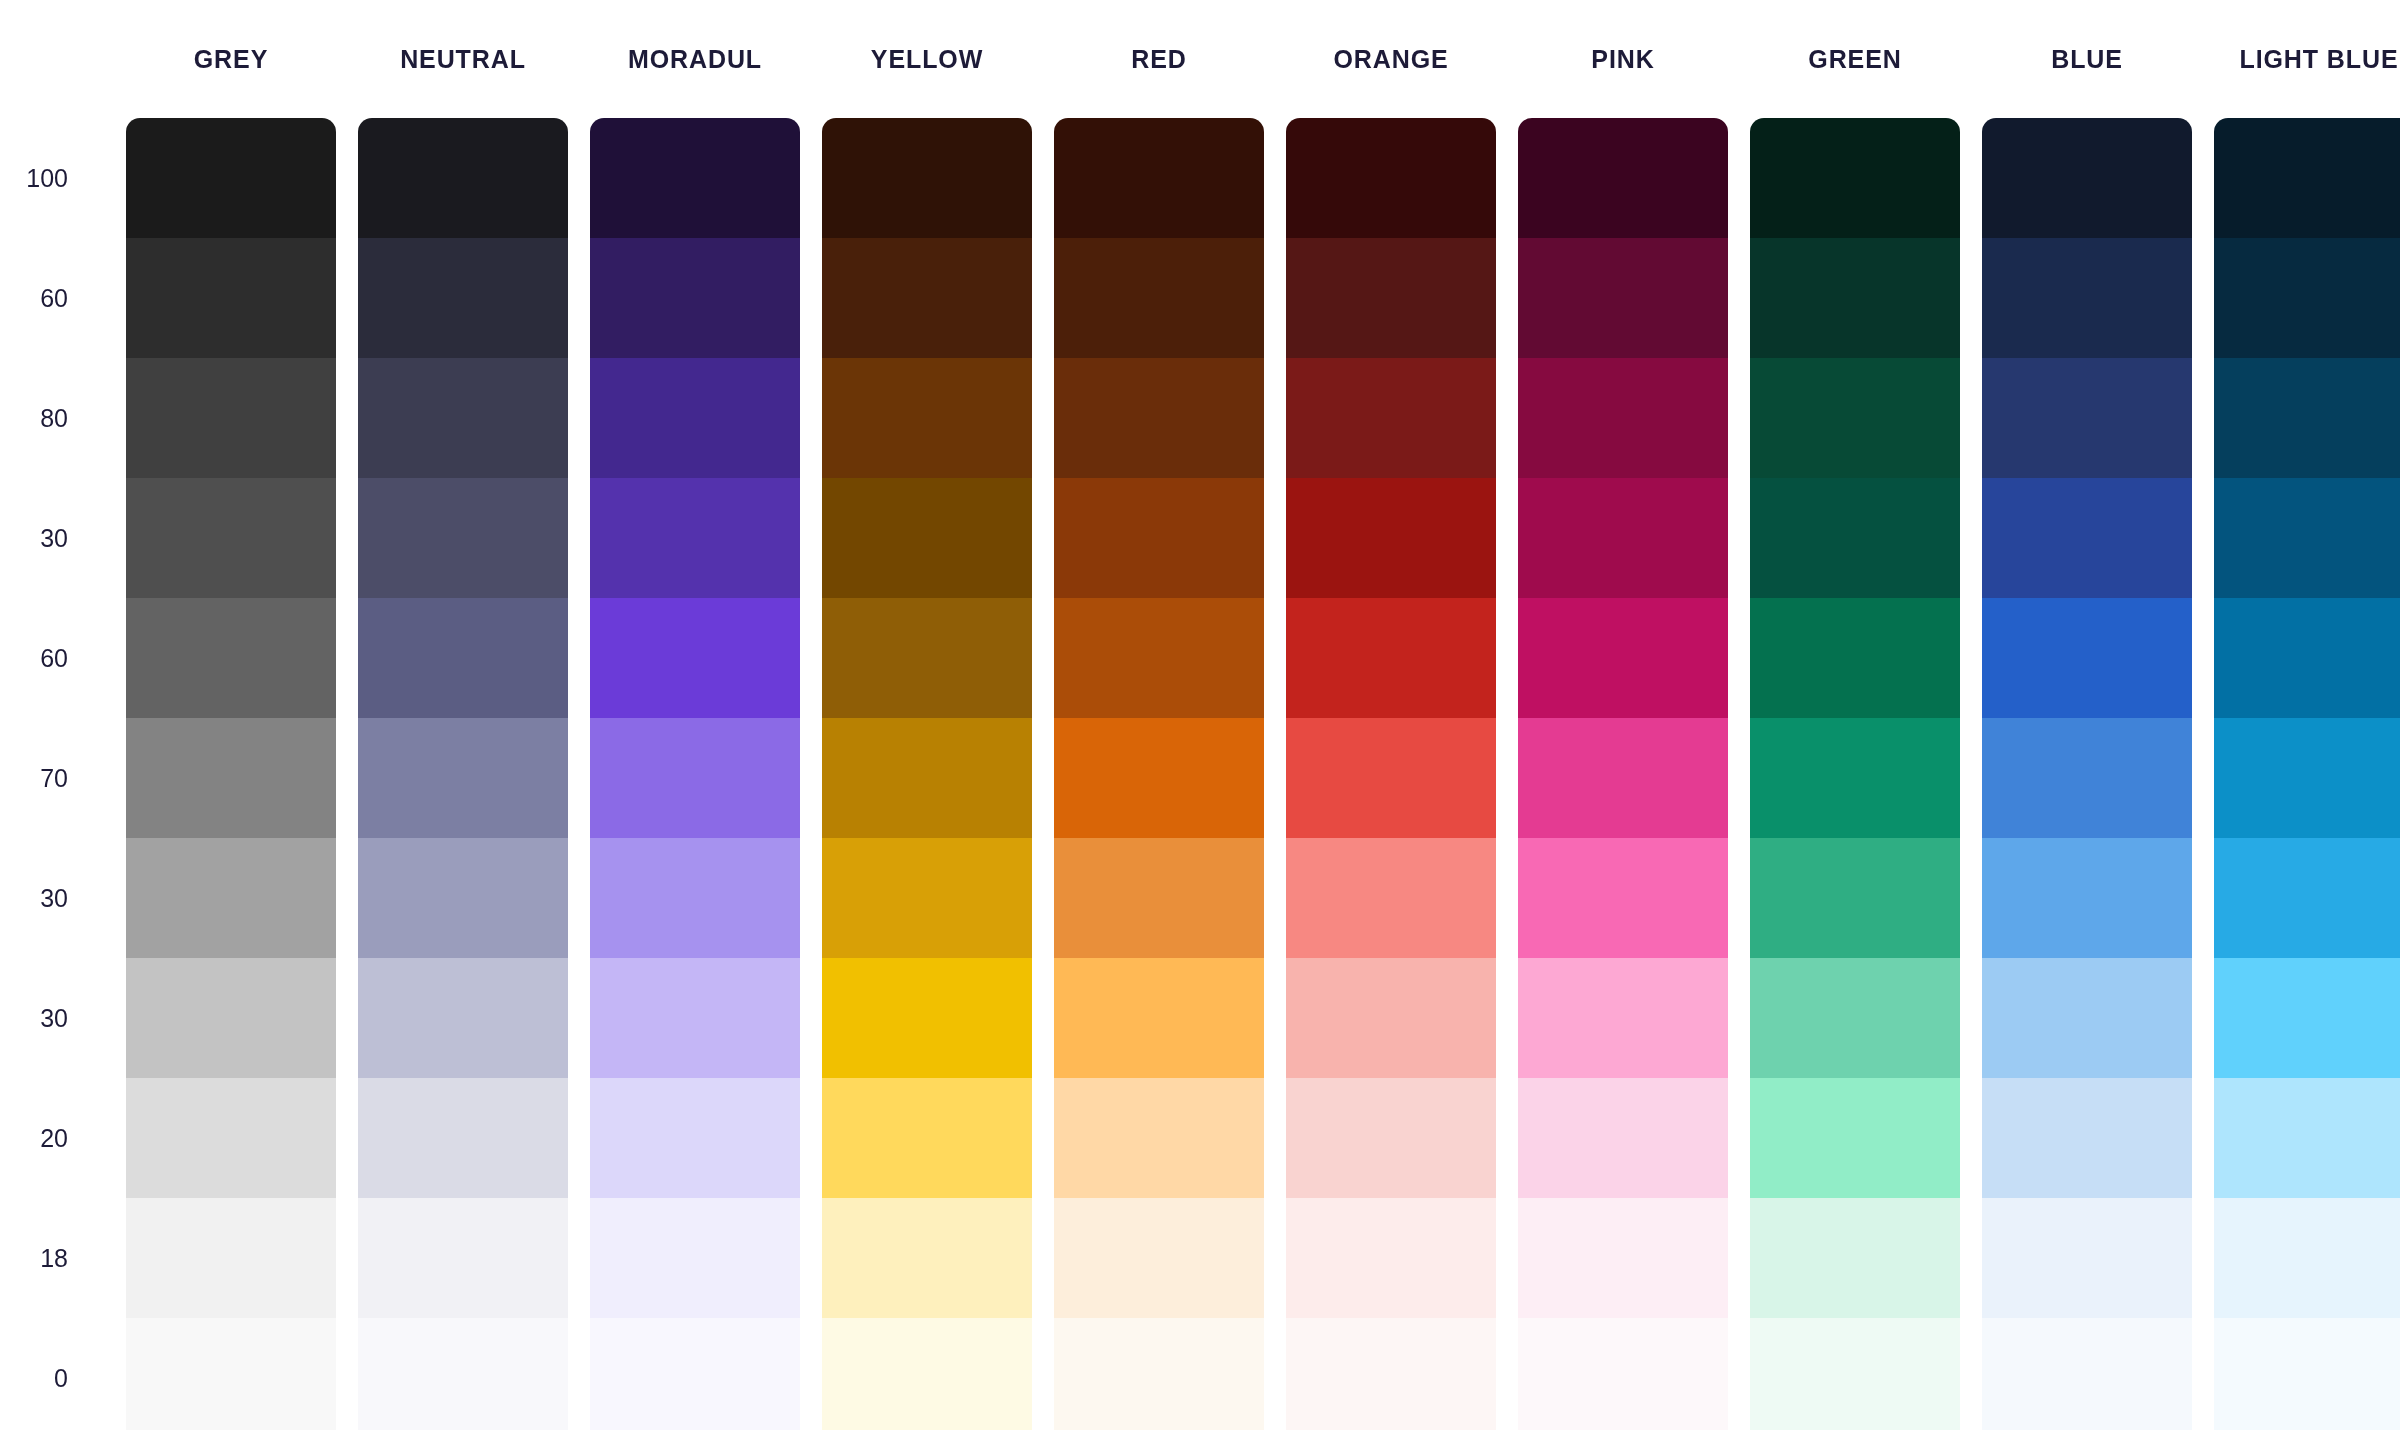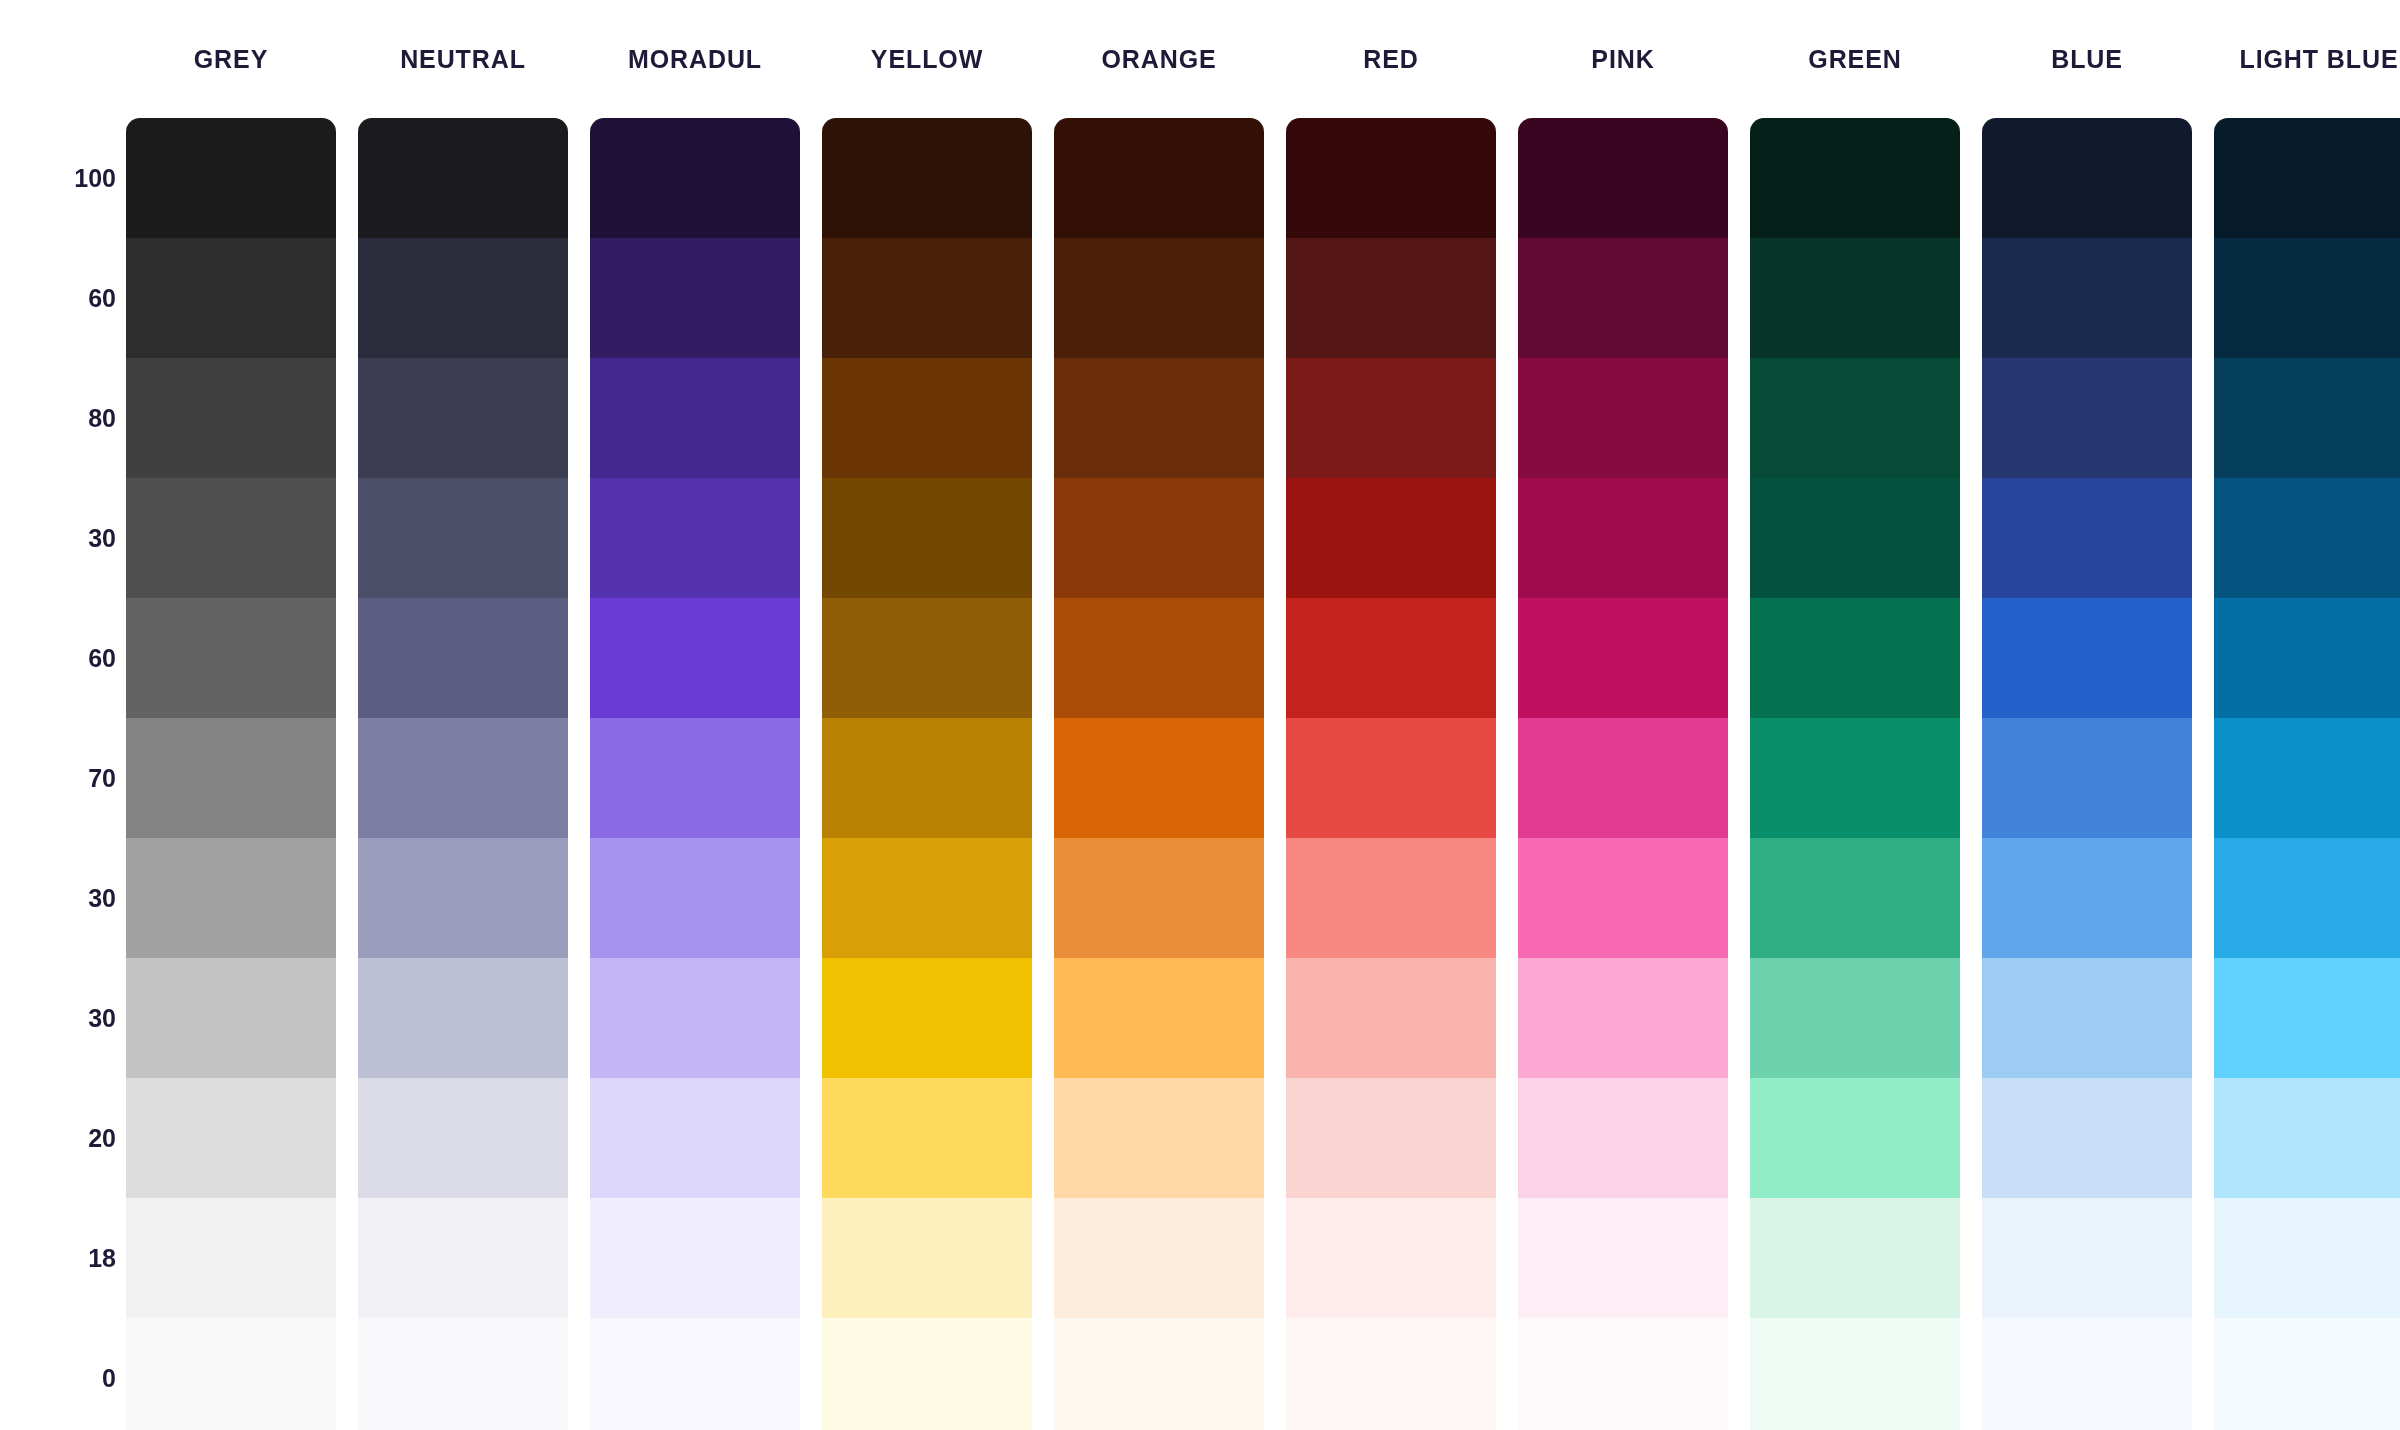--- a/index.html
+++ b/index.html
@@ -56,23 +56,22 @@
   }
   .row-label {
     position: absolute;
     left: 0;
     width: 68px;
     height: 120px;
     display: flex;
     align-items: center;
     justify-content: flex-end;
     font-size: 25px;
-    font-weight: 700;
+    font-weight: 400;
     color: #1d1b38;
-    padding-left: 48px;
   }
 
   
   .columns {
     position: absolute;
     top: 118px;
     left: 126px;
     display: flex;
     gap: 22px;
   }
@@ -93,22 +92,22 @@
 </head>
 <body>
 
 <div id="palette-root">
 
   <div class="header-row">
     <div class="col-header">GREY</div>
     <div class="col-header">NEUTRAL</div>
     <div class="col-header">MORADUL</div>
     <div class="col-header">YELLOW</div>
+    <div class="col-header">RED</div>
     <div class="col-header">ORANGE</div>
-    <div class="col-header">RED</div>
     <div class="col-header">PINK</div>
     <div class="col-header">GREEN</div>
     <div class="col-header">BLUE</div>
     <div class="col-header">LIGHT BLUE</div>
   </div>
 
   <div class="row-labels">
       <div class="row-label" style="top: 0px;">100</div>
       <div class="row-label" style="top: 120px;">60</div>
       <div class="row-label" style="top: 240px;">80</div>

